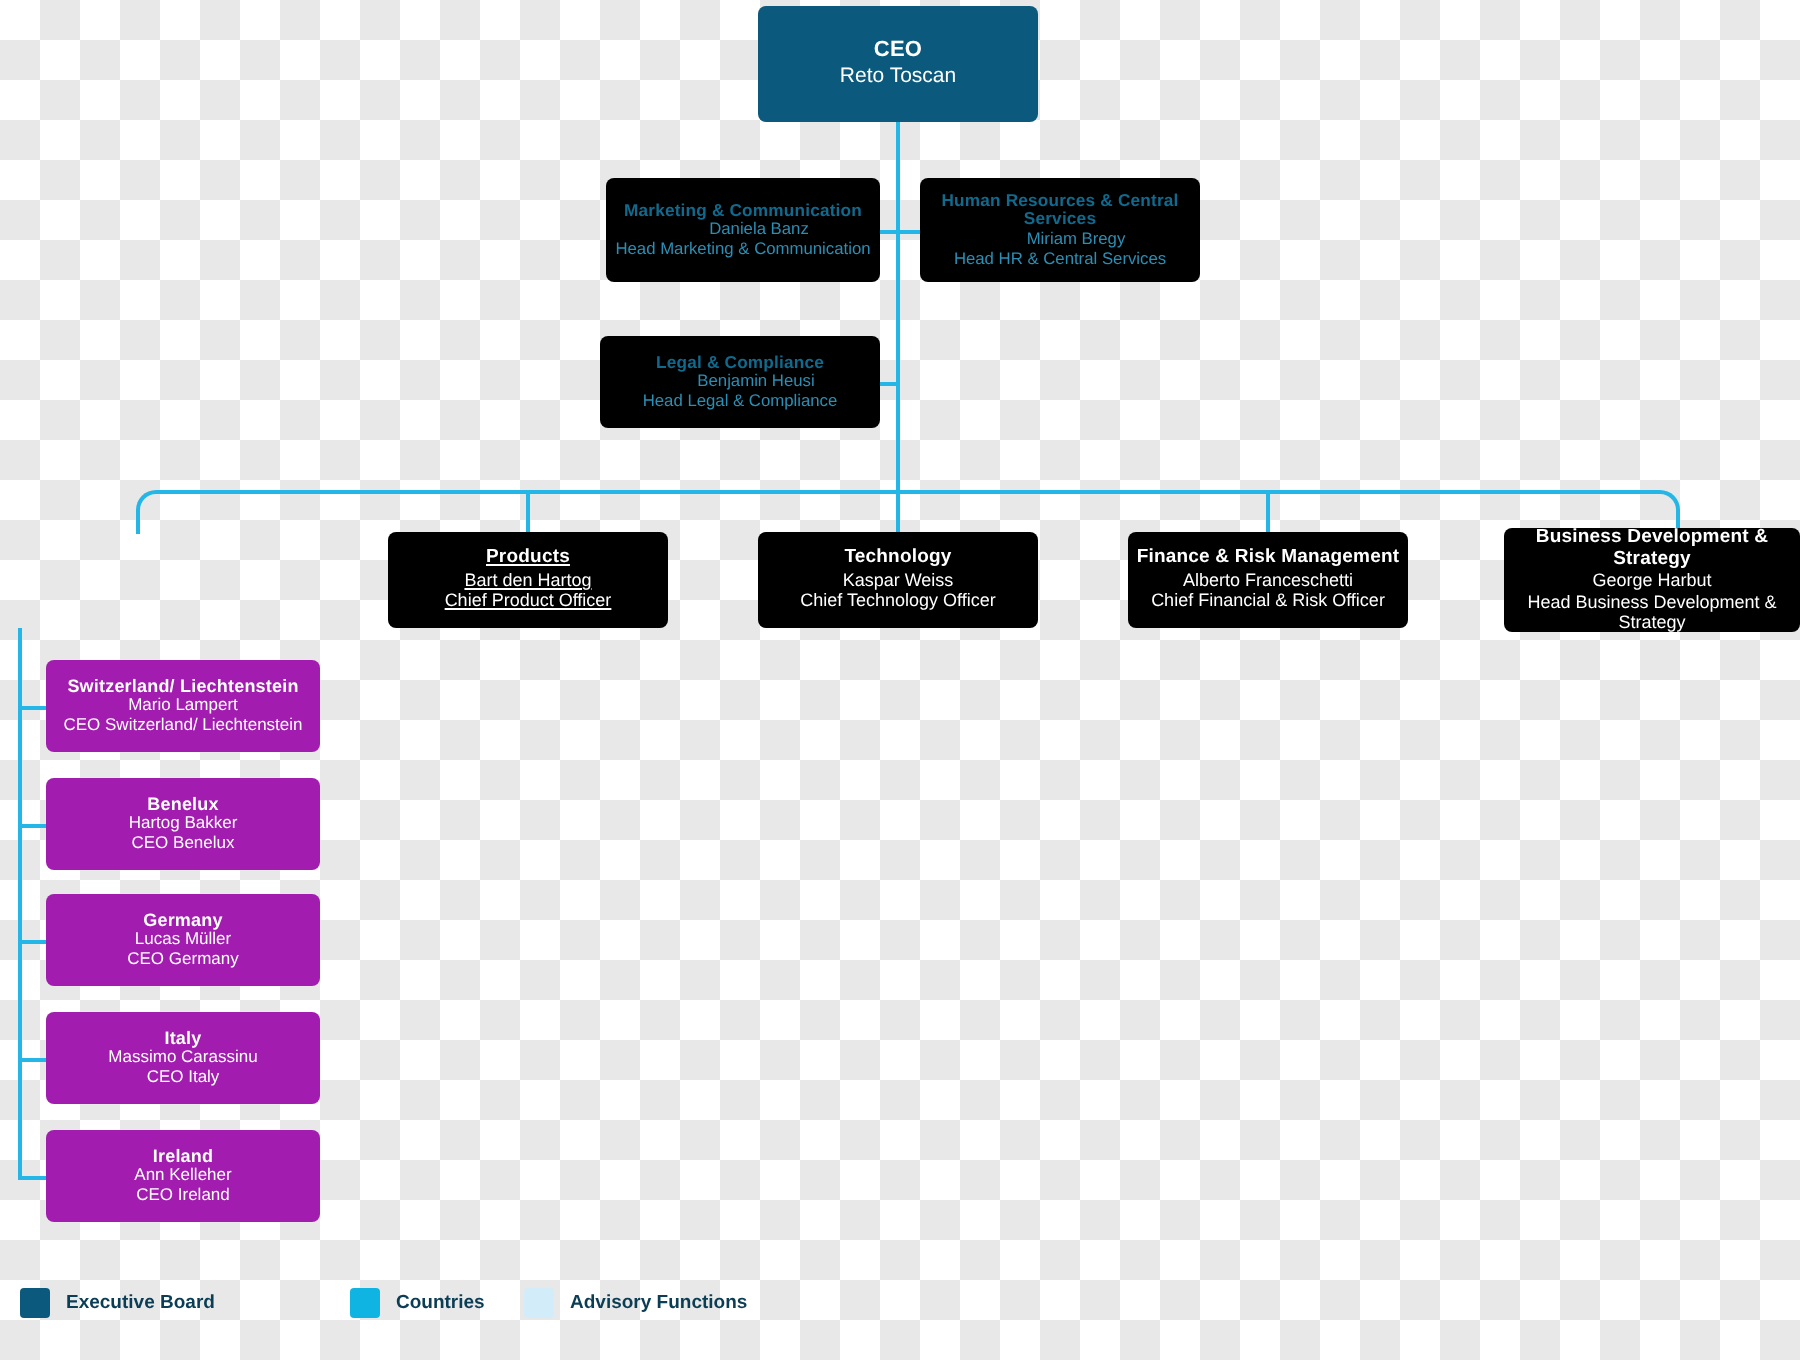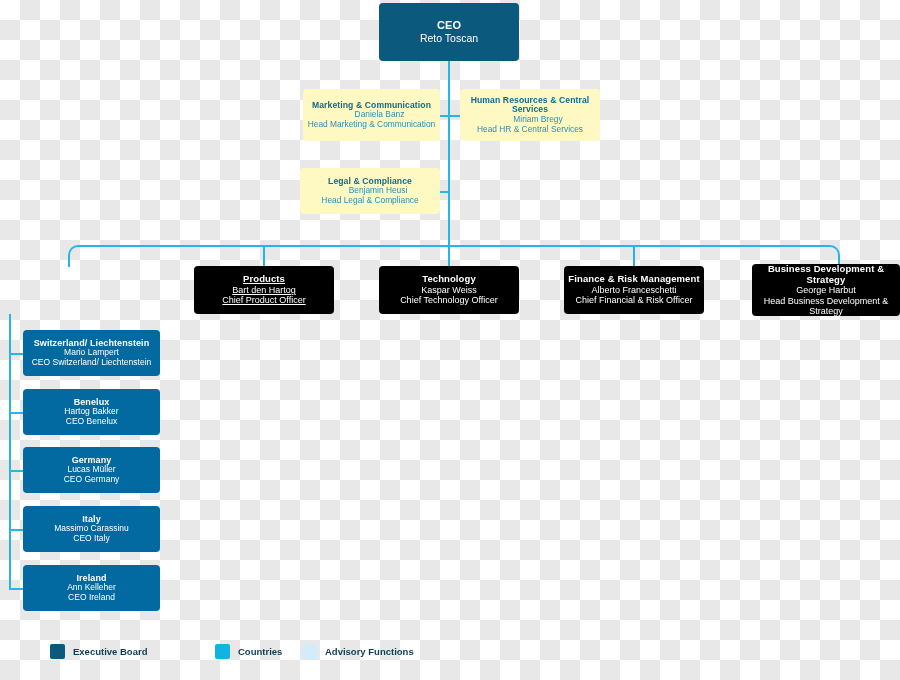--- a/index.html
+++ b/index.html
@@ -60,30 +60,30 @@
   .exec .n-person { font-size: 9px; }
   .exec .n-role { font-size: 9px; }
 
   
   .ceo { background: #0b5a7d; color: #ffffff; }
   .ceo .n-title { font-size: 11px; }
   .ceo .n-person { font-size: 10.5px; margin-top: 1px; }
 
   
   .country {
-    background: #0369a1;
+    background: #a21caf;
     color: #ffffff;
   }
   .country .n-title { font-size: 9px; }
   .country .n-person { font-size: 8.5px; }
   .country .n-role { font-size: 8.5px; }
 
   
   .advisory {
-    background: #fef9c3;
+    background: #000000;
     color: #2a8fb5;
     justify-content: center;
   }
   .advisory .n-title { font-size: 8.6px; color: #106a8e; }
   .advisory .n-person { font-size: 8.4px; padding-left: 16px; }
   .advisory .n-role { font-size: 8.4px; }
 
   
   .conn {
     position: absolute;
@@ -109,21 +109,20 @@
   }
 
   
   #legend {
     position: absolute;
     left: 10px;
     top: 644px;
     display: flex;
     align-items: center;
     gap: 0;
-    margin-left: 40px;
   }
   .legend-item {
     display: flex;
     align-items: center;
   }
   .legend-swatch {
     width: 15px;
     height: 15px;
     border-radius: 2px;
     flex: none;

